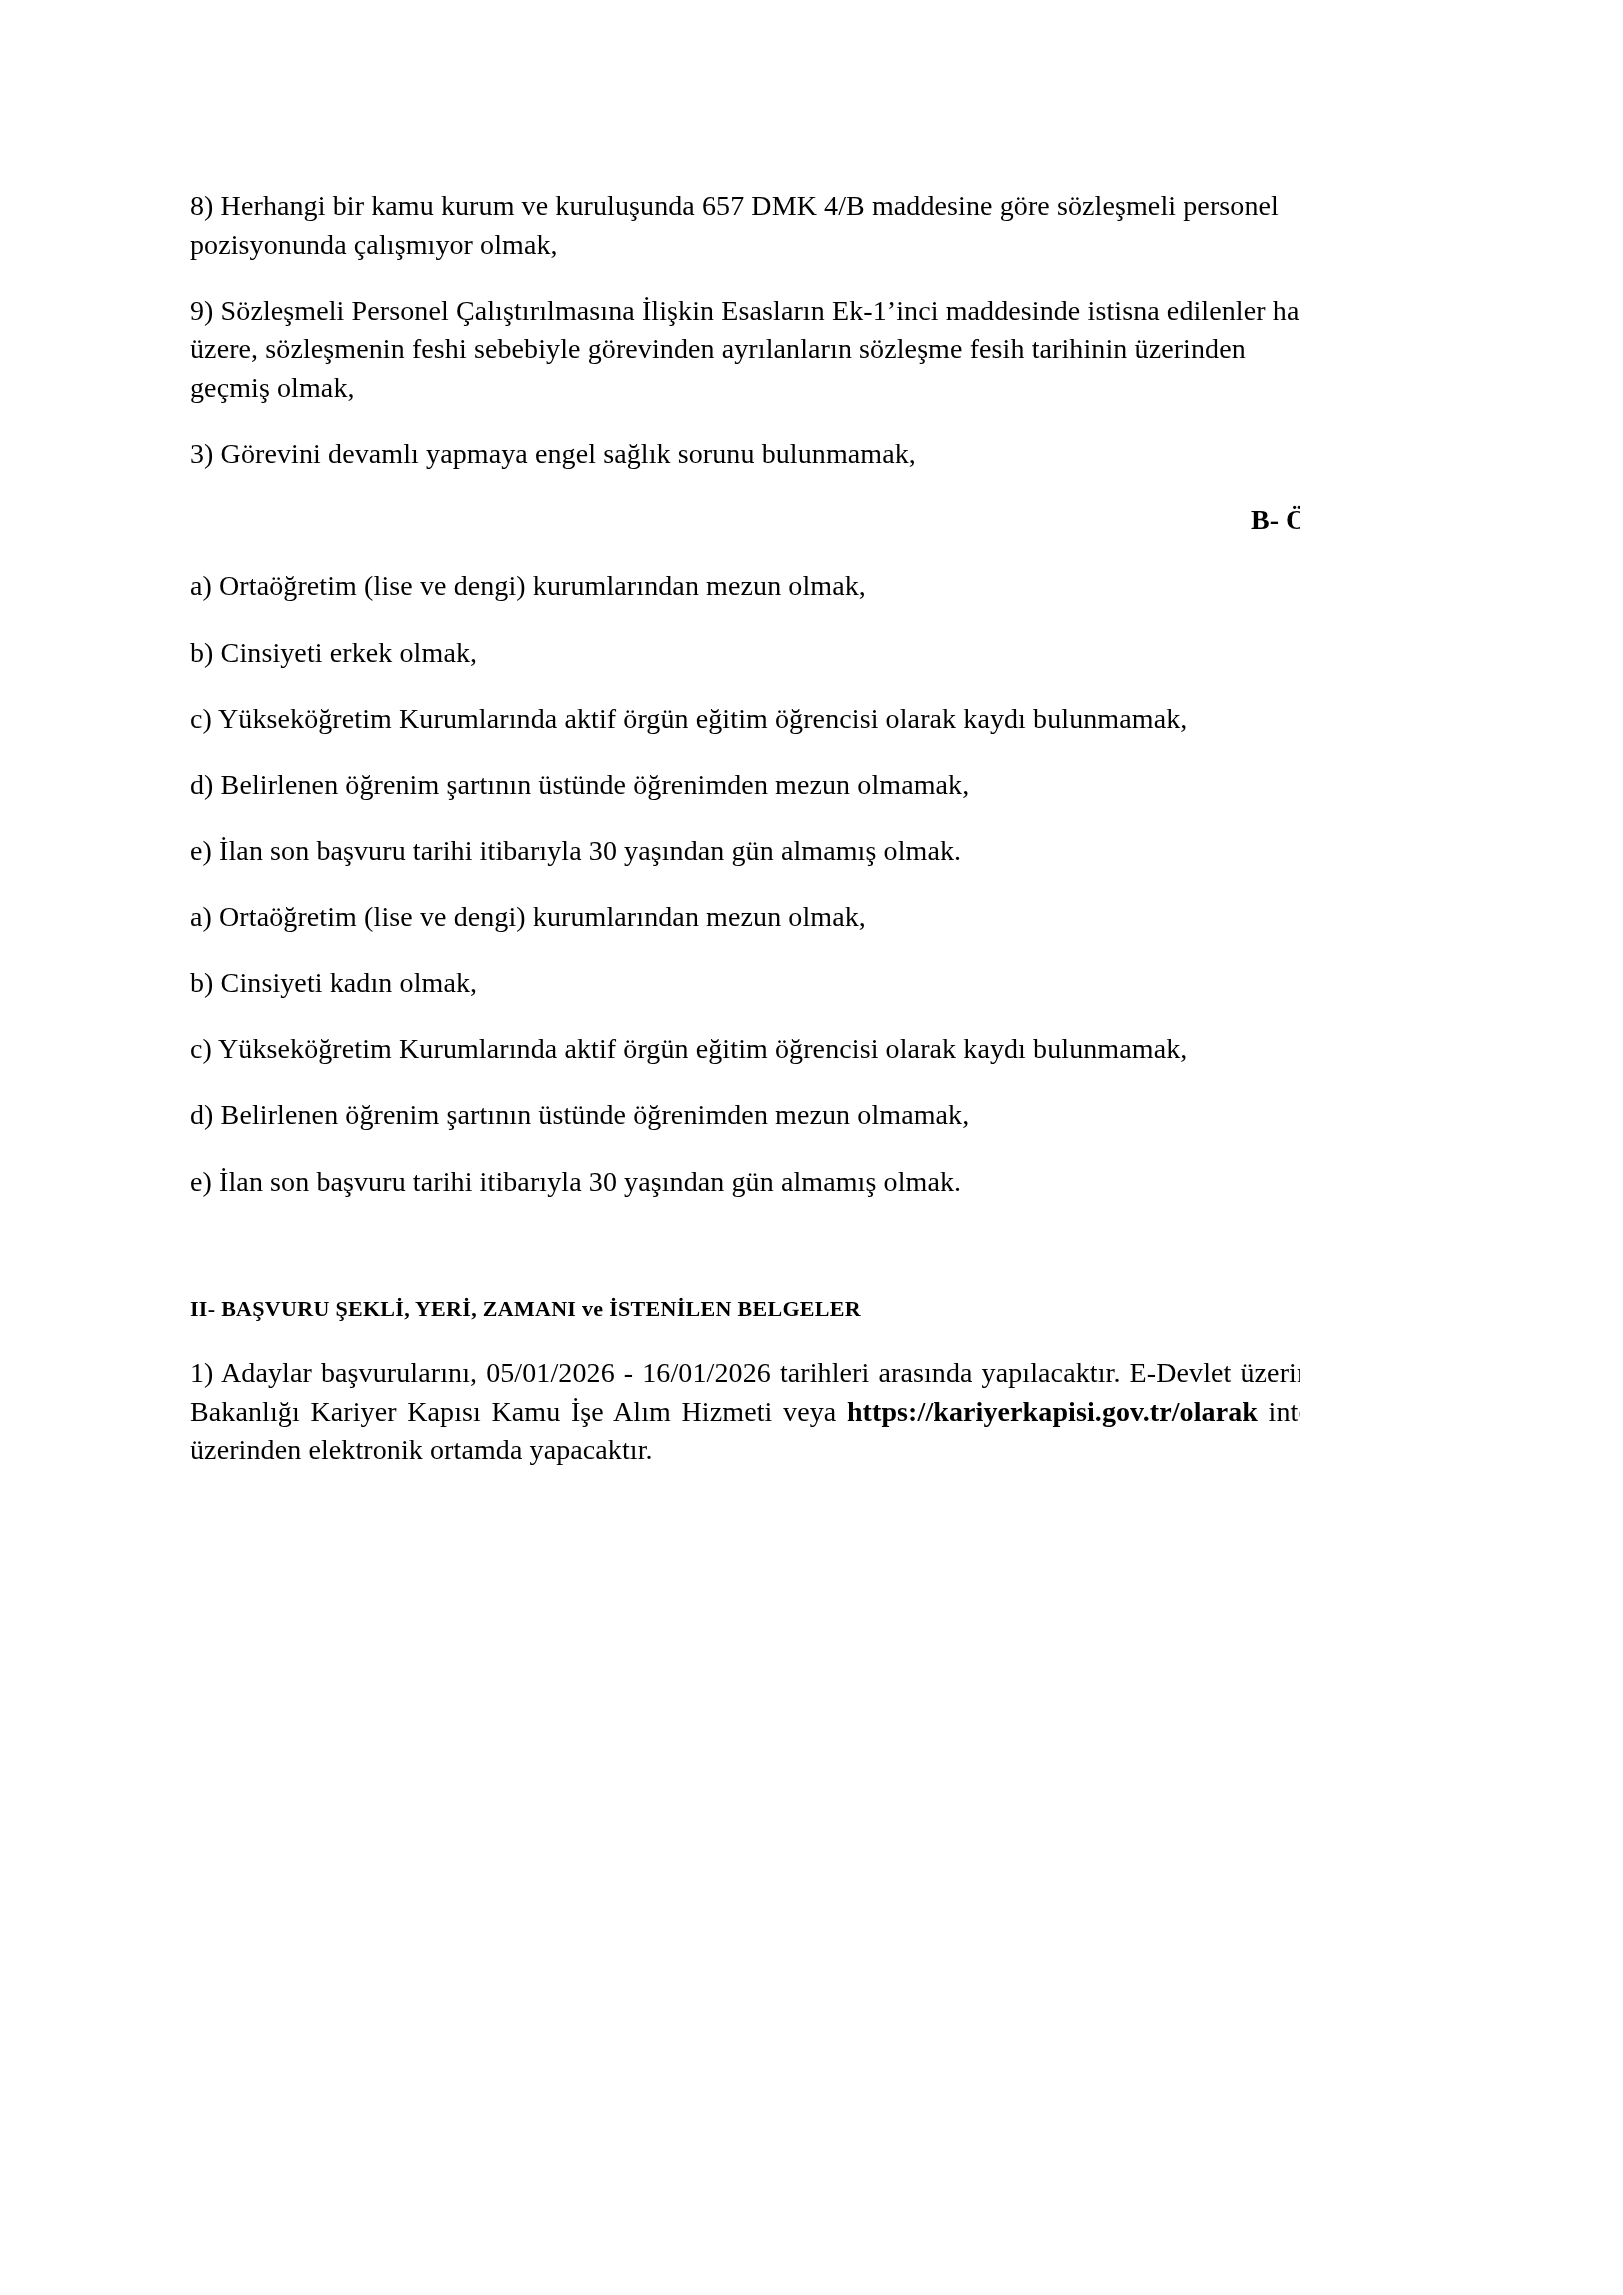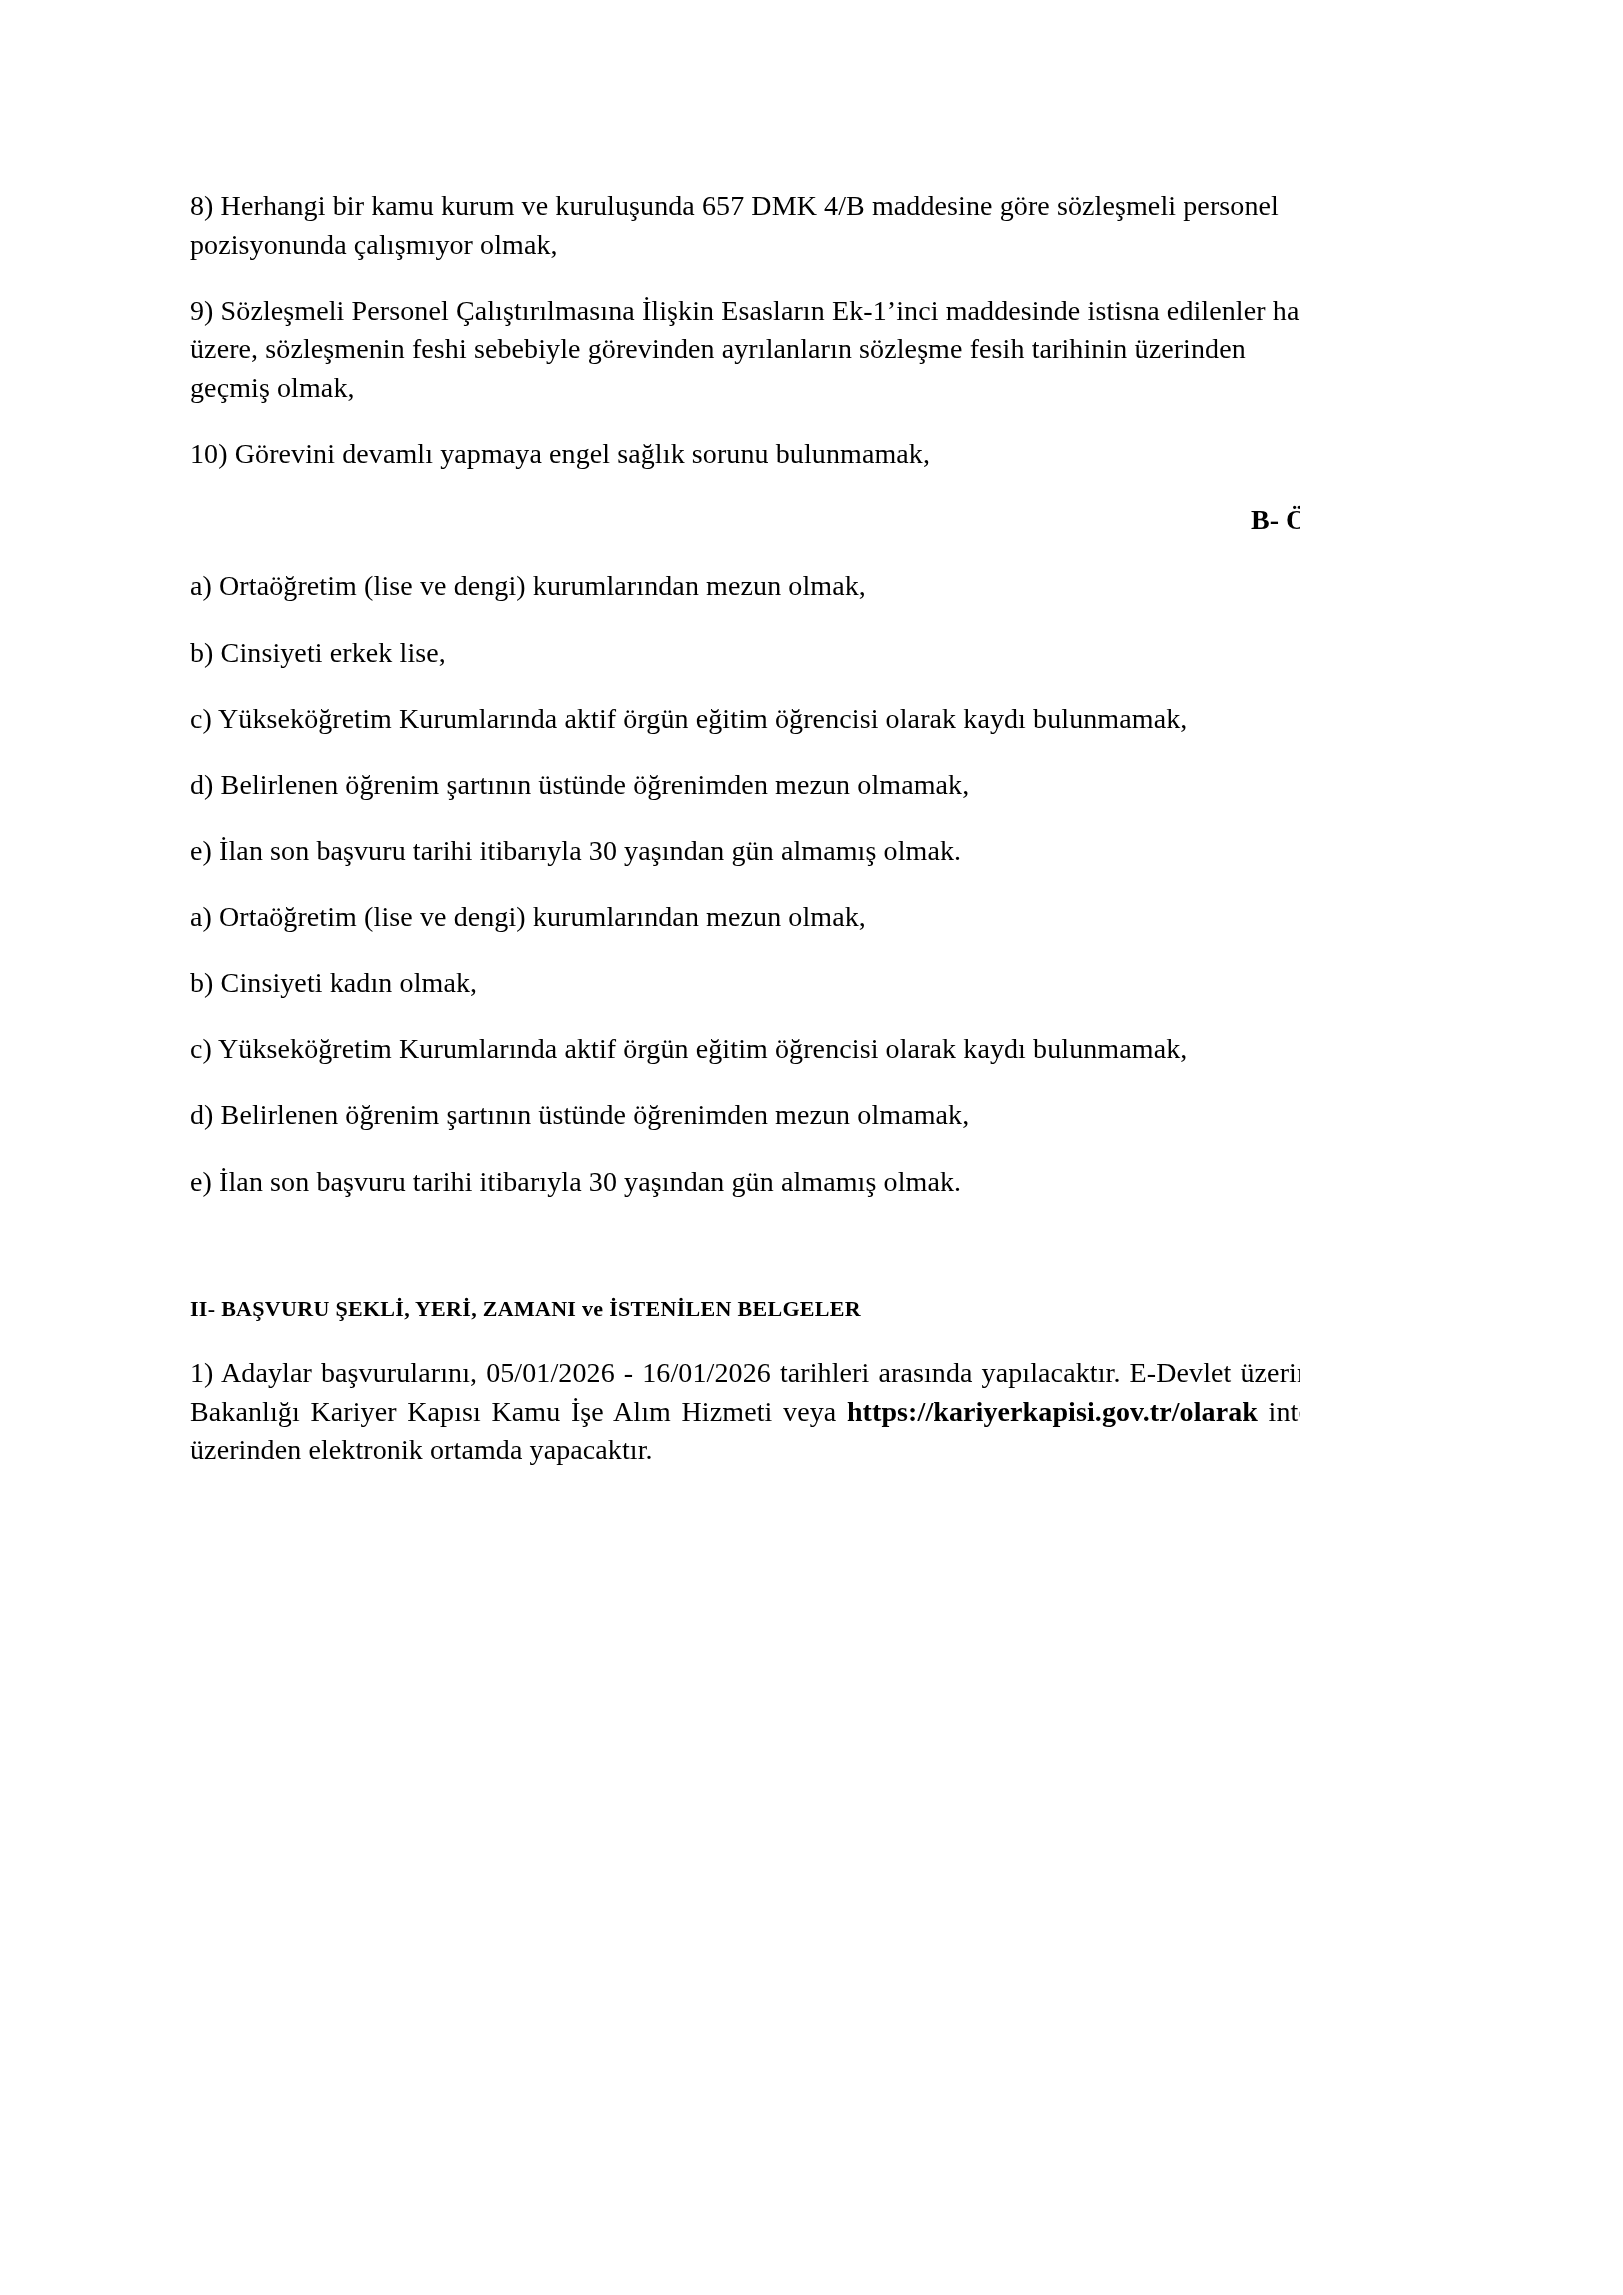--- a/index.html
+++ b/index.html
@@ -61,28 +61,28 @@
 </head>
 <body>
 
 <div class="page">
   <div class="content">
 
     <p class="para">8) Herhangi bir kamu kurum ve kuruluşunda 657 DMK 4/B maddesine göre sözleşmeli personel pozisyonunda çalışmıyor olmak,</p>
 
     <p class="para"><span>9) Sözleşmeli Personel Çalıştırılmasına İlişkin Esasların Ek-1’inci maddesinde istisna edilenler hariç olmak üzere, sözleşmenin feshi sebebiyle görevinden ayrılanların sözleşme fesih tarihinin üzerinden</span><span class="inline-gap"></span><span>1 (bir) yıl geçmiş olmak,</span></p>
 
-    <p class="para">10) Görevini devamlı yapmaya engel sağlık sorunu bulunmamak,</p>
+    <p class="para">3) Görevini devamlı yapmaya engel sağlık sorunu bulunmamak,</p>
 
 
     <h2 class="heading">B- Özel Şartlar</h2>
 
 
     <p class="para">a) Ortaöğretim (lise ve dengi) kurumlarından mezun olmak,</p>
-    <p class="para">b) Cinsiyeti erkek lise,</p>
+    <p class="para">b) Cinsiyeti erkek olmak,</p>
     <p class="para">c) Yükseköğretim Kurumlarında aktif örgün eğitim öğrencisi olarak kaydı bulunmamak,</p>
     <p class="para">d) Belirlenen öğrenim şartının üstünde öğrenimden mezun olmamak,</p>
     <p class="para">e) İlan son başvuru tarihi itibarıyla 30 yaşından gün almamış olmak.</p>
 
 
     <p class="para">a) Ortaöğretim (lise ve dengi) kurumlarından mezun olmak,</p>
     <p class="para">b) Cinsiyeti kadın olmak,</p>
     <p class="para">c) Yükseköğretim Kurumlarında aktif örgün eğitim öğrencisi olarak kaydı bulunmamak,</p>
     <p class="para">d) Belirlenen öğrenim şartının üstünde öğrenimden mezun olmamak,</p>
     <p class="para">e) İlan son başvuru tarihi itibarıyla 30 yaşından gün almamış olmak.</p>

